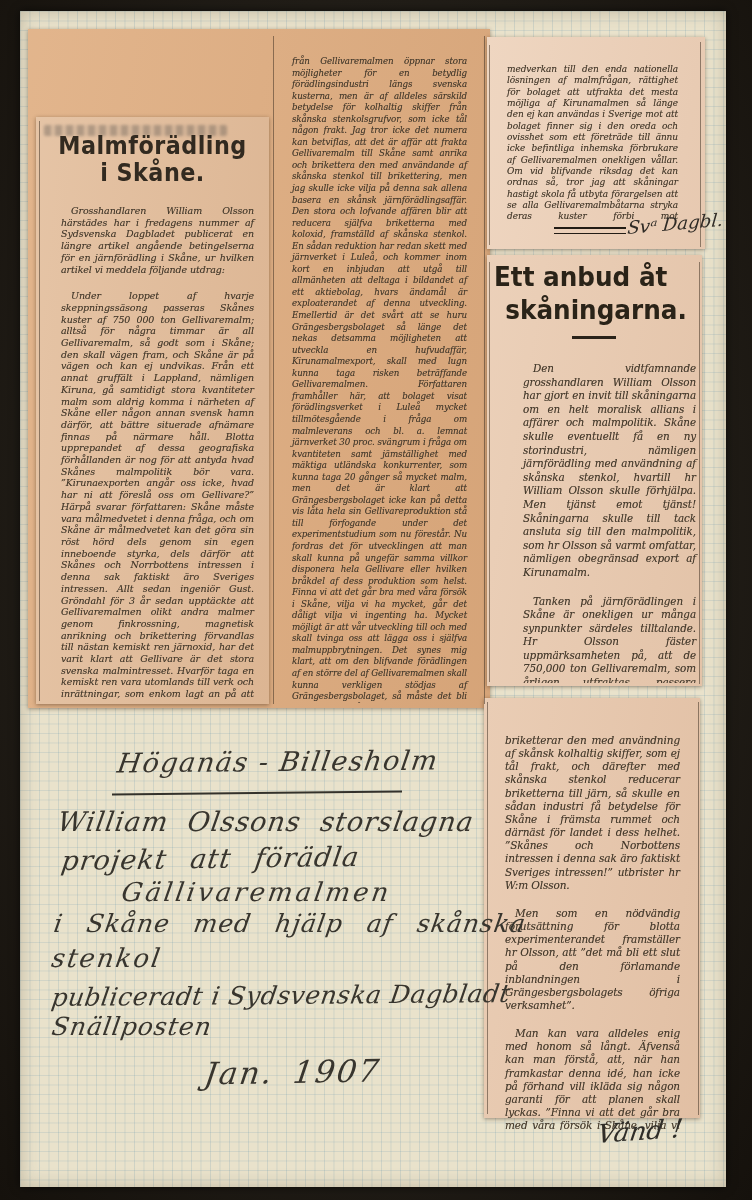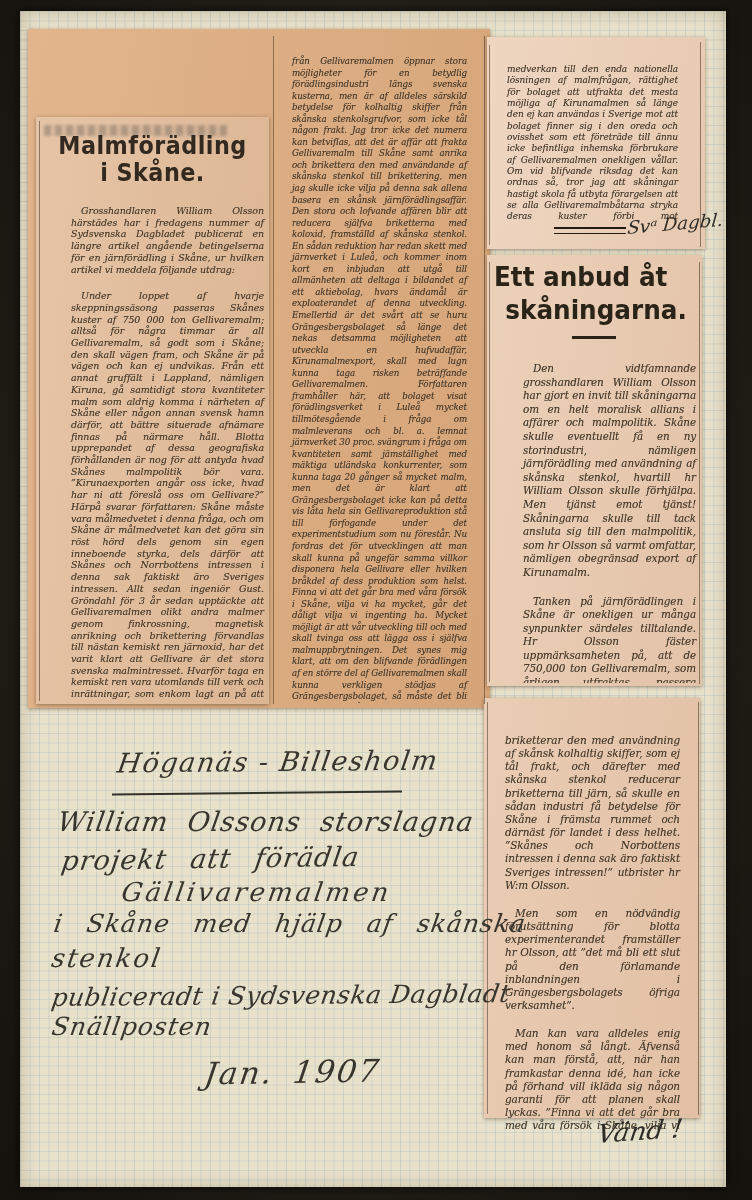--- a/index.html
+++ b/index.html
@@ -28,21 +28,21 @@
          background:repeating-linear-gradient(90deg, rgba(105,96,88,0.65) 0 7px, rgba(160,148,134,0.25) 7px 11px);
          filter:blur(1.6px);opacity:0.65;}
   .vrule{position:absolute;width:1px;background:rgba(68,52,38,0.55);}
   .headline-left{position:absolute;left:36px;top:133px;width:233px;text-align:center;
          font-family:"DejaVu Sans","Liberation Sans",sans-serif;font-weight:bold;color:#322a20;
          font-size:24px;line-height:27px;transform:scaleX(0.93);letter-spacing:0.5px;}
   .col{position:absolute;text-align:justify;color:#453a2c;
          text-shadow:0 0 0.5px rgba(69,58,44,0.5);overflow:hidden;}
   .col p{margin:15px;text-indent:10px;font-style:italic;}
   .col p.cont{text-indent:0;}
-  .col-left{left:56px;top:190px;width:223px;height:510px;font-size:9.5px;line-height:11.7px;letter-spacing:-0.1px;}
+  .col-left{left:46px;top:190px;width:223px;height:510px;font-size:9.5px;line-height:11.7px;letter-spacing:-0.1px;}
   .col-mid{left:277px;top:41px;width:205px;height:662px;font-size:8.7px;line-height:11.55px;letter-spacing:-0.12px;}
   .col-a{left:492px;top:49px;width:201px;height:175px;font-size:9px;line-height:11.35px;letter-spacing:-0.1px;}
   .col-b{left:508px;top:347px;width:203px;height:336px;font-size:10.4px;line-height:13.6px;letter-spacing:-0.1px;}
   .col-c{left:490px;top:719px;width:205px;height:411px;font-size:10.5px;line-height:13.15px;letter-spacing:-0.12px;}
   .dbl-rule{position:absolute;left:554px;top:227px;width:72px;height:4px;
          border-top:2.5px solid #221c15;border-bottom:1.5px solid #221c15;}
   .headline-b{position:absolute;left:494px;width:203px;color:#2a2318;
          font-family:"DejaVu Sans","Liberation Sans",sans-serif;font-weight:bold;font-size:26px;
          transform:scaleX(0.95);transform-origin:left;}
   .headline-b1{top:262px;text-align:left;}

